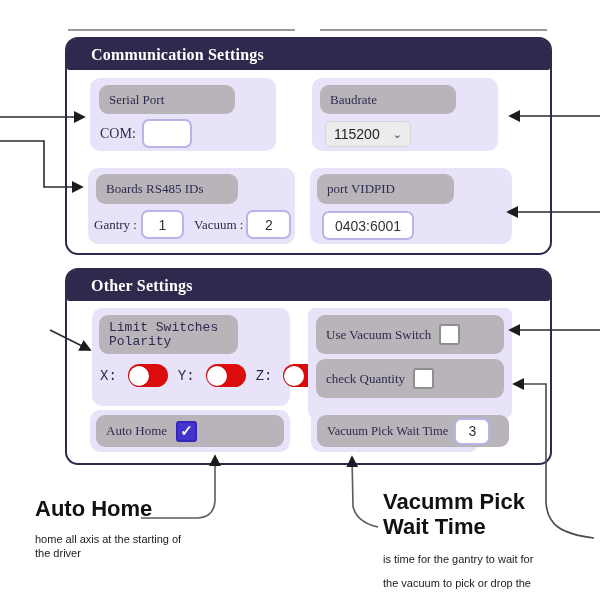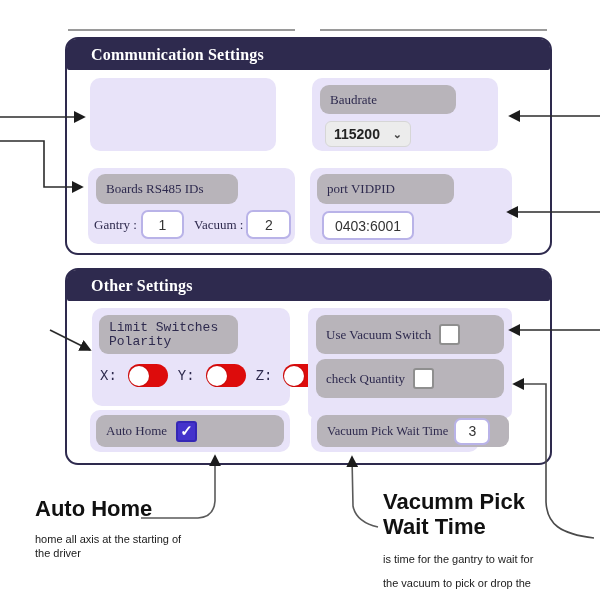--- a/index.html
+++ b/index.html
@@ -73,27 +73,34 @@
 </head>
 <body>
 
 <div class="panel" style="top:37px;height:218px;">
   <div class="panel-header">
     <span>Communication Settings</span>
   </div>
 </div>
 
 <div class="card" style="left:90px;top:78px;width:186px;height:73px;">
+  <div class="pill" style="position:absolute;left:9px;top:7px;width:136px;height:29px;">
+    <span>Serial Port</span>
+  </div>
+  <div class="fieldrow" style="position:absolute;left:10px;top:41px;">
+    <span>COM:</span>
+    <input class="tbox" style="width: 50px; height: 29px; margin-left: 6px;" value="">
+  </div>
 </div>
 
 <div class="card" style="left:312px;top:78px;width:186px;height:73px;">
   <div class="pill" style="position:absolute;left:8px;top:7px;width:136px;height:29px;">
     <span>Baudrate</span>
   </div>
-  <div class="select" style="position:absolute;left:13px;top:43px;width:86px;height:26px;font-weight:bold;">
+  <div class="select" style="position:absolute;left:13px;top:43px;width:86px;height:26px;">
     <span>115200</span>
     <span class="chev">⌄</span>
   </div>
 </div>
 
 <div class="card" style="left:88px;top:168px;width:207px;height:76px;">
   <div class="pill" style="position:absolute;left:8px;top:6px;width:142px;height:30px;">
     <span>Boards RS485 IDs</span>
   </div>
   <div class="fieldrow" style="position:absolute;left:6px;top:42px;font-size:13px;">

